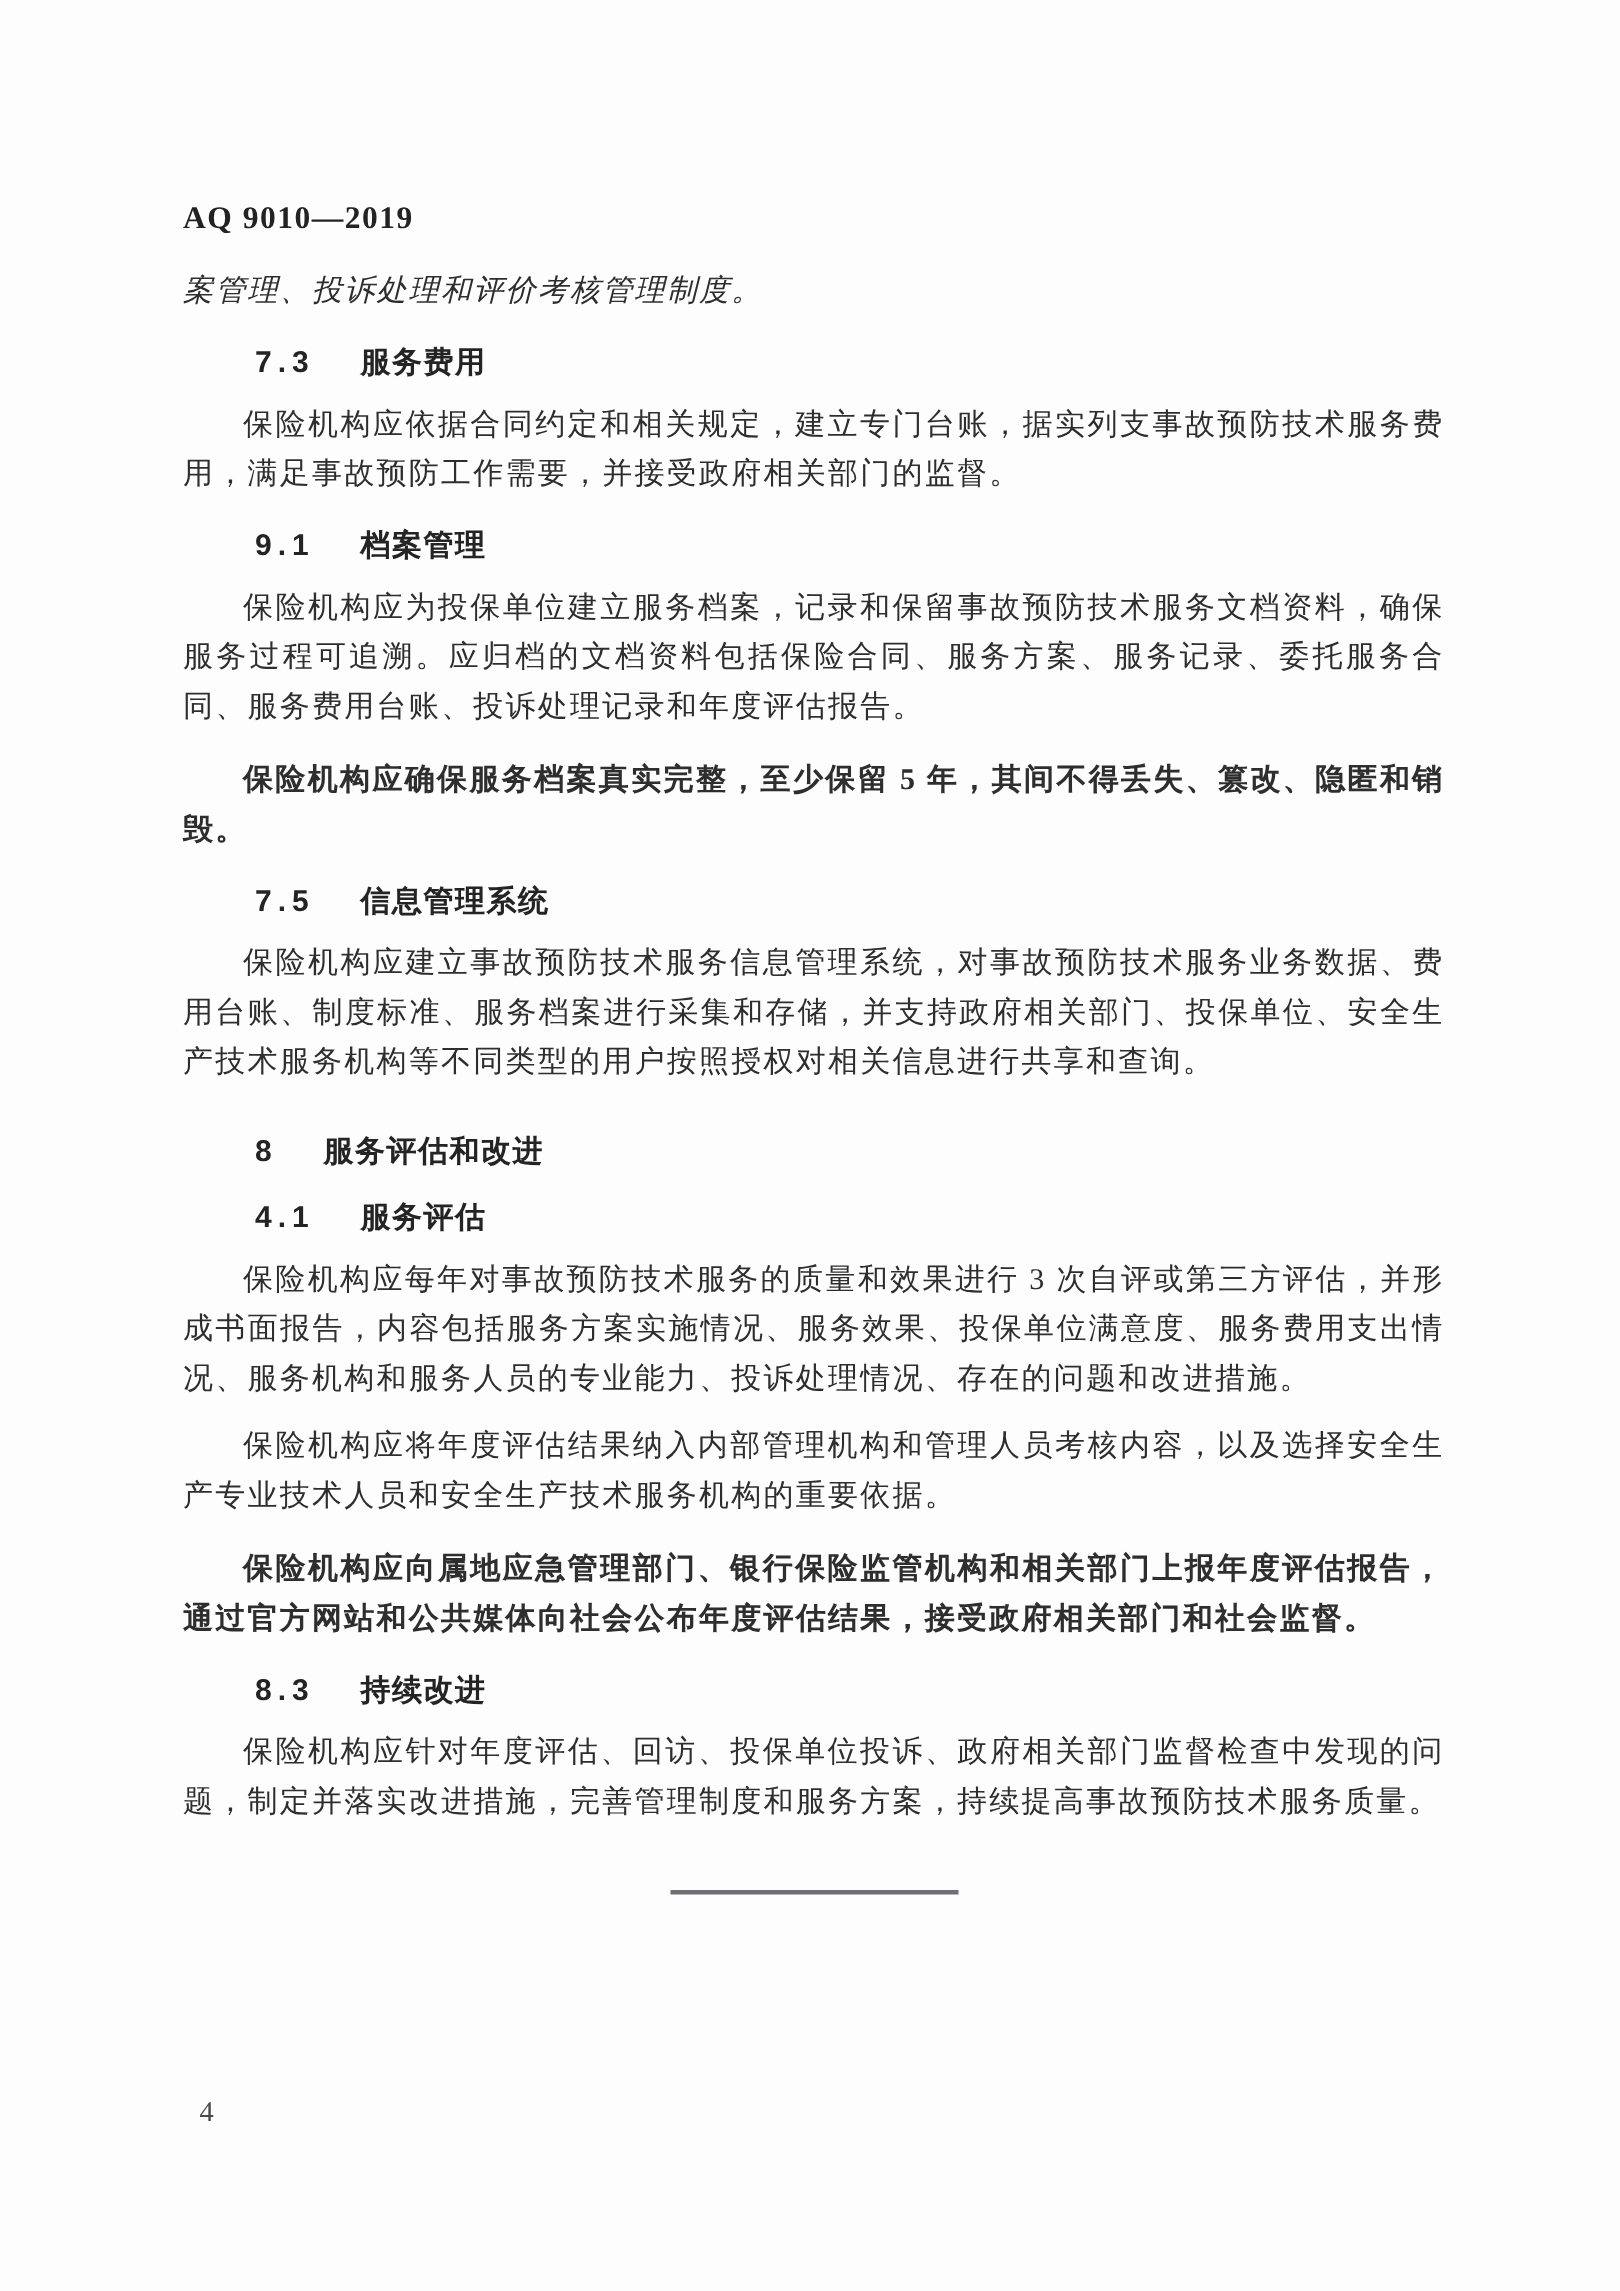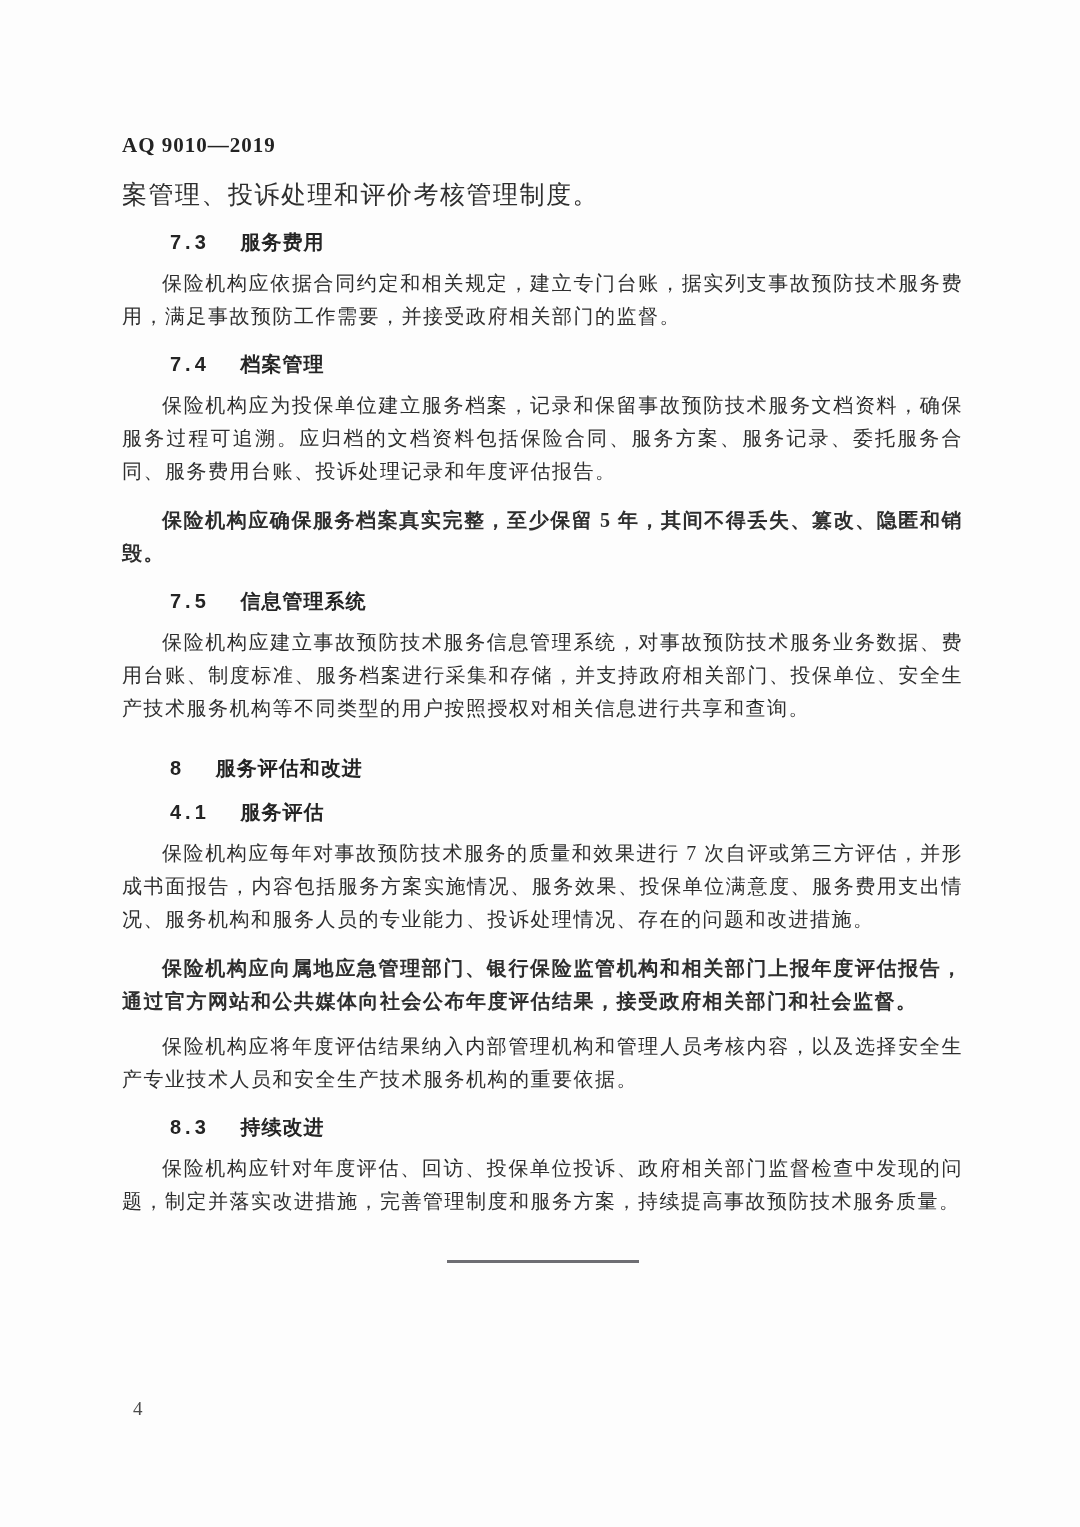--- a/index.html
+++ b/index.html
@@ -22,24 +22,25 @@
   .doc-header {
     font-family: "Liberation Serif", "DejaVu Serif", serif;
     font-weight: bold;
     font-size: 21px;
     line-height: 26px;
     letter-spacing: 1px;
     color: #232323;
   }
   .continuation {
     margin: 20px 0 0 0;
-    font-size: 25px;
+    font-size: 20px;
     line-height: 33px;
     letter-spacing: 1.5px;
     text-align: justify;
+    font-style: italic;
   }
   .sec-heading {
     margin: 14px 0 0 0;
     font-family: "Liberation Sans", "DejaVu Sans", sans-serif;
     font-weight: bold;
     font-size: 20px;
     line-height: 26px;
     color: #242424;
     letter-spacing: 1px;
   }
@@ -90,45 +91,45 @@
 
   <p class="continuation">案管理、投诉处理和评价考核管理制度。</p>
 
   <div class="sec-heading gap-above">
     <span class="sec-num">7.3</span>
     <span class="sec-title">服务费用</span>
   </div>
   <p class="para">保险机构应依据合同约定和相关规定，建立专门台账，据实列支事故预防技术服务费用，满足事故预防工作需要，并接受政府相关部门的监督。</p>
 
   <div class="sec-heading gap-above">
-    <span class="sec-num">7.4</span>
+    <span class="sec-num">9.1</span>
     <span class="sec-title">档案管理</span>
   </div>
   <p class="para">保险机构应为投保单位建立服务档案，记录和保留事故预防技术服务文档资料，确保服务过程可追溯。应归档的文档资料包括保险合同、服务方案、服务记录、委托服务合同、服务费用台账、投诉处理记录和年度评估报告。</p>
   <p class="para follow">保险机构应确保服务档案真实完整，至少保留 5 年，其间不得丢失、篡改、隐匿和销毁。</p>
 
   <div class="sec-heading gap-above">
     <span class="sec-num">7.5</span>
     <span class="sec-title">信息管理系统</span>
   </div>
   <p class="para">保险机构应建立事故预防技术服务信息管理系统，对事故预防技术服务业务数据、费用台账、制度标准、服务档案进行采集和存储，并支持政府相关部门、投保单位、安全生产技术服务机构等不同类型的用户按照授权对相关信息进行共享和查询。</p>
 
   <div class="sec-heading chapter-heading">
     <span class="sec-num">8</span>
     <span class="sec-title">服务评估和改进</span>
   </div>
 
   <div class="sec-heading gap-above">
     <span class="sec-num">4.1</span>
     <span class="sec-title">服务评估</span>
   </div>
-  <p class="para">保险机构应每年对事故预防技术服务的质量和效果进行 7 次自评或第三方评估，并形成书面报告，内容包括服务方案实施情况、服务效果、投保单位满意度、服务费用支出情况、服务机构和服务人员的专业能力、投诉处理情况、存在的问题和改进措施。</p>
+  <p class="para">保险机构应每年对事故预防技术服务的质量和效果进行 3 次自评或第三方评估，并形成书面报告，内容包括服务方案实施情况、服务效果、投保单位满意度、服务费用支出情况、服务机构和服务人员的专业能力、投诉处理情况、存在的问题和改进措施。</p>
 
+  <p class="para">保险机构应将年度评估结果纳入内部管理机构和管理人员考核内容，以及选择安全生产专业技术人员和安全生产技术服务机构的重要依据。</p>
   <p class="para follow">保险机构应向属地应急管理部门、银行保险监管机构和相关部门上报年度评估报告，通过官方网站和公共媒体向社会公布年度评估结果，接受政府相关部门和社会监督。</p>
-  <p class="para">保险机构应将年度评估结果纳入内部管理机构和管理人员考核内容，以及选择安全生产专业技术人员和安全生产技术服务机构的重要依据。</p>
 
   <div class="sec-heading gap-above">
     <span class="sec-num">8.3</span>
     <span class="sec-title">持续改进</span>
   </div>
   <p class="para">保险机构应针对年度评估、回访、投保单位投诉、政府相关部门监督检查中发现的问题，制定并落实改进措施，完善管理制度和服务方案，持续提高事故预防技术服务质量。</p>
 
   <div class="end-rule"></div>
 
   <div class="page-number">4</div>

